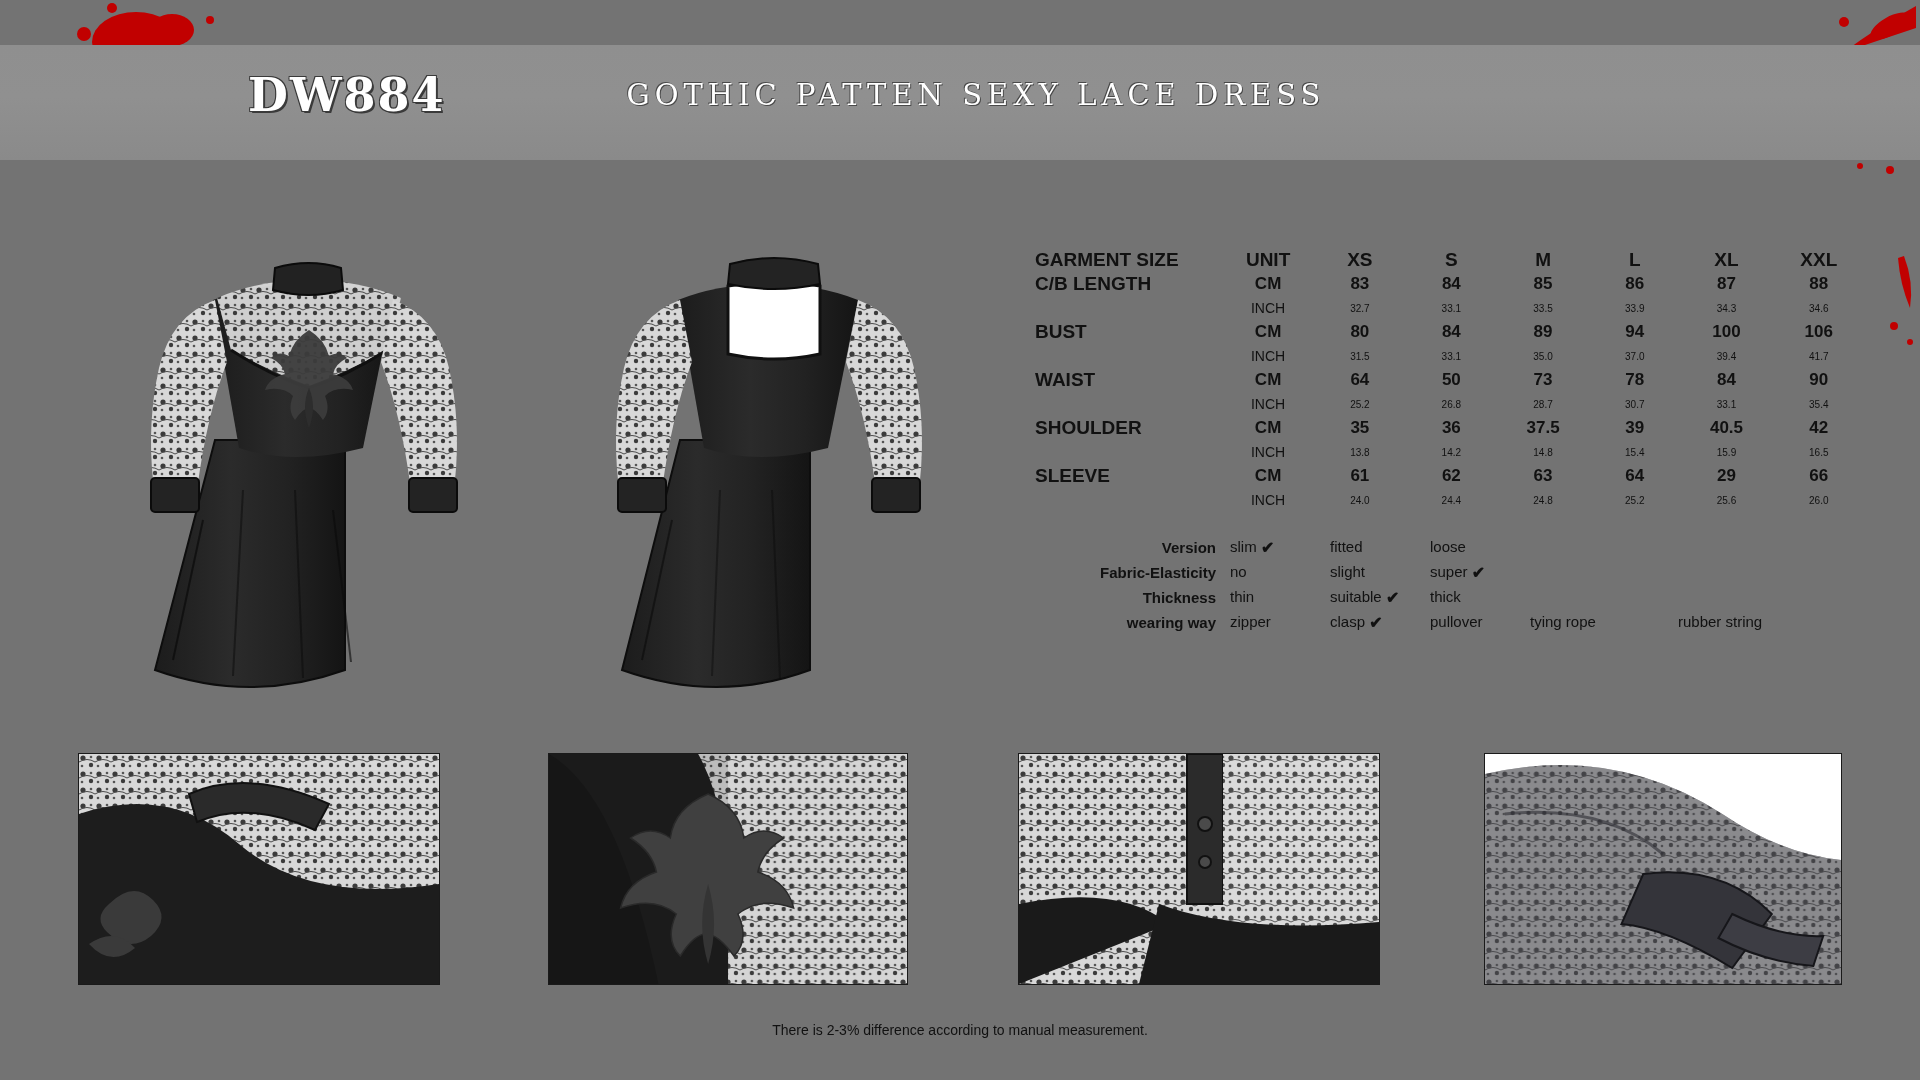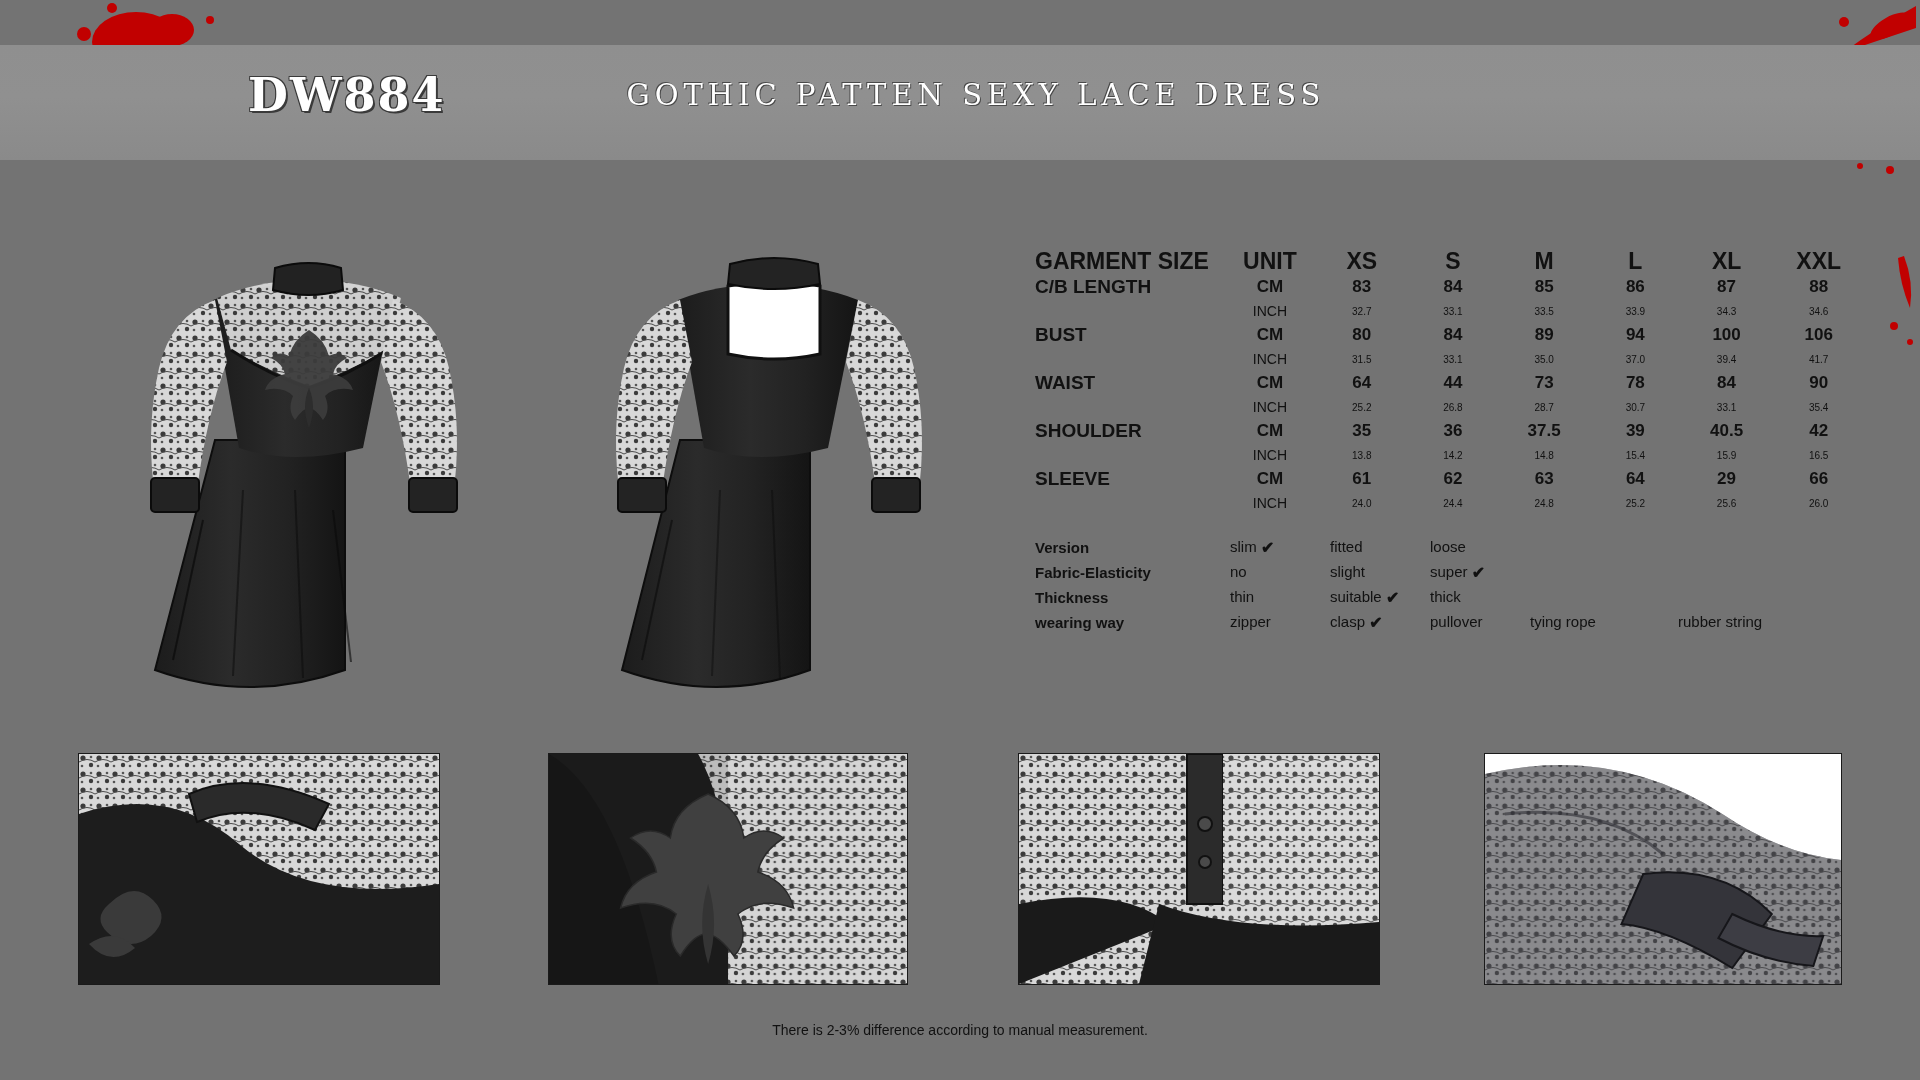--- a/index.html
+++ b/index.html
@@ -95,38 +95,39 @@
     width: 96px;
     font-weight: bold;
     font-size: 17px;
   }
   .size-table td.val.sub {
     font-weight: normal;
     font-size: 10px;
   }
   .size-table tr.head td {
     font-weight: bold;
-    font-size: 23px;
+    font-size: 19px;
   }
 
   
   .attrs {
     position: absolute;
     left: 1035px; top: 535px;
     width: 830px;
     font-size: 15px;
     color: #111;
   }
   .attr-row {
     display: flex;
     align-items: center;
     height: 25px;
   }
   .attr-label {
     width: 195px;
+    text-align: right;
     font-weight: bold;
     font-size: 15px;
     padding-right: 14px;
     white-space: nowrap;
   }
   .opt {
     display: inline-flex;
     align-items: flex-start;
     white-space: nowrap;
   }
@@ -329,21 +330,21 @@
           <td class="val sub">33.1</td>
           <td class="val sub">35.0</td>
           <td class="val sub">37.0</td>
           <td class="val sub">39.4</td>
           <td class="val sub">41.7</td>
         </tr>
         <tr>
           <td class="rowlabel">WAIST</td>
           <td class="unit">CM</td>
           <td class="val">64</td>
-          <td class="val">44</td>
+          <td class="val">50</td>
           <td class="val">73</td>
           <td class="val">78</td>
           <td class="val">84</td>
           <td class="val">90</td>
         </tr>
         <tr>
           <td class="rowlabel"></td>
           <td class="unit sub">INCH</td>
           <td class="val sub">25.2</td>
           <td class="val sub">26.8</td>

